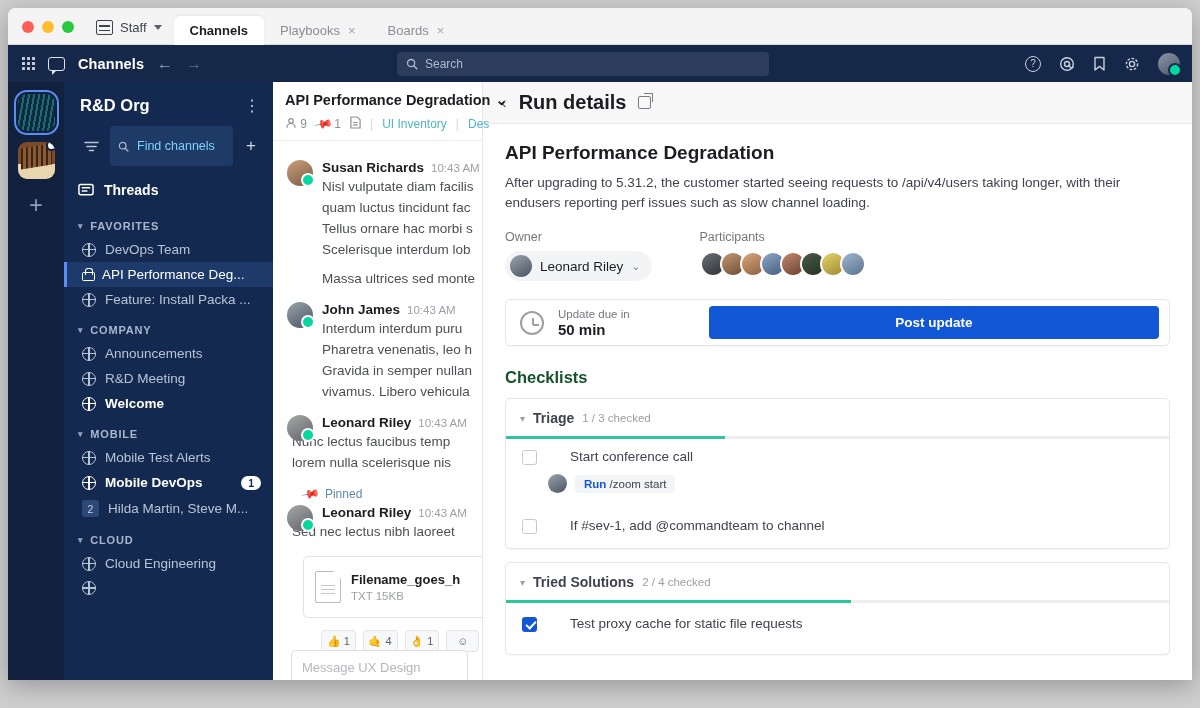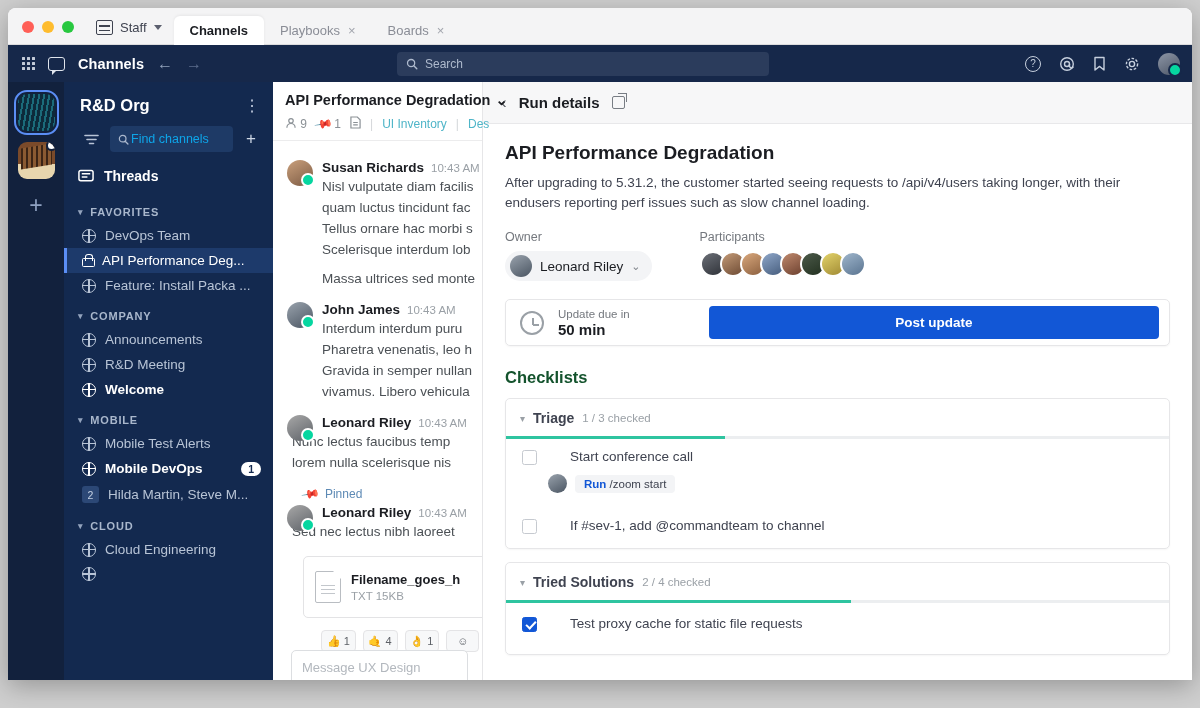--- a/index.html
+++ b/index.html
@@ -105,22 +105,22 @@
   .team-plus { color:#8fa2c2; font-size:23px; line-height:1; margin-top:4px; }
 
   
   .sidebar { width:209px; background:#13294f; color:#cdd6e4; display:flex; flex-direction:column; }
   .sb-head { display:flex; align-items:center; justify-content:space-between; padding:14px 12px 11px 16px; }
   .sb-title { font-size:16.5px; font-weight:700; color:#fff; }
   .kebab { color:#c3cde0; font-size:16px; letter-spacing:1px; line-height:1; }
   .sb-search-row { display:flex; align-items:center; gap:6px; padding:0 10px 0 14px; }
   .filter-btn { width:26px;height:26px;display:flex;align-items:center;justify-content:center;color:#b9c4d6; }
   .find-box {
-    flex:1;height:26px;background:#1e3a66;border-radius:4px;
-    display:flex;align-items:center;gap:2px;padding:0 8px;font-size:12.5px;color:#0ea5e9;
+    flex:1;height:40px;background:#1e3a66;border-radius:4px;
+    display:flex;align-items:center;gap:8px;padding:0 8px;font-size:12.5px;color:#7dd3fc;
   }
   .plus-btn { width:24px;height:24px;display:flex;align-items:center;justify-content:center;color:#cfd8e6;font-size:17px; }
 
   .threads-row { display:flex;align-items:center;gap:10px;padding:10px 14px;margin-top:6px;font-size:14px;font-weight:700;color:#fff; }
   .cat { display:flex;align-items:center;gap:7px;padding:12px 14px 5px;font-size:11px;font-weight:700;letter-spacing:.8px;color:#a9b7cc; }
   .cat .caret { font-size:9px; color:#93a3bd; }
   .ch {
     display:flex;align-items:center;gap:9px;padding:5px 12px 5px 18px;font-size:13.5px;color:#b8c4d6;position:relative;text-align:center;
   }
   .ch.active { background:#1d3a6b; color:#fff; }
@@ -172,21 +172,21 @@
   .reactions { display:flex; gap:7px; padding:12px 0 0 48px; }
   .rx { height:22px; min-width:33px; border:1px solid #e4e4e6; border-radius:4px; background:#f7f8f9;
         display:flex;align-items:center;justify-content:center;gap:3px;font-size:11px;color:#5d6167;padding:0 5px; }
   .msgbox { position:absolute; left:18px; right:14px; bottom:-14px; height:44px; border:1.5px solid #dcdee1; border-radius:5px;
             background:#fff; padding:9px 10px; font-size:13px; color:#b3b8be; }
 
   
   .rhs { flex:1; background:#fff; display:flex; flex-direction:column; box-shadow:-2px 0 7px rgba(0,0,0,.07); }
   .rhs-head { height:42px; background:#f7f7f8; border-bottom:1px solid #e8e8ea; display:flex; align-items:center; gap:12px; padding:0 18px; }
   .back-chev { color:#5d6167; font-size:17px; }
-  .rhs-title { font-size:15px; font-weight:700; color:#1b1d22; }
+  .rhs-title { font-size:20px; font-weight:700; color:#1b1d22; }
   .ext-ico { width:13px;height:13px;border:1.5px solid #787d84;border-radius:2px;position:relative; }
   .ext-ico:after{content:'';position:absolute;right:-3px;top:-4px;width:8px;height:8px;border-top:1.5px solid #787d84;border-right:1.5px solid #787d84;}
 
   .rhs-scroll { flex:1; overflow:hidden; padding:18px 22px 0 22px; }
   .run-title { font-size:19px; font-weight:700; color:#1b1d22; }
   .run-desc { font-size:13.5px; color:#3f4350; line-height:20px; margin-top:9px; max-width:660px; }
 
   .meta-row { display:flex; gap:48px; margin-top:17px; }
   .meta-label { font-size:12.5px; color:#74787e; margin-bottom:7px; }
   .owner-pill { display:flex;align-items:center;gap:8px;background:#f3f4f6;border-radius:15px;padding:4px 11px 4px 5px;width:fit-content; }

